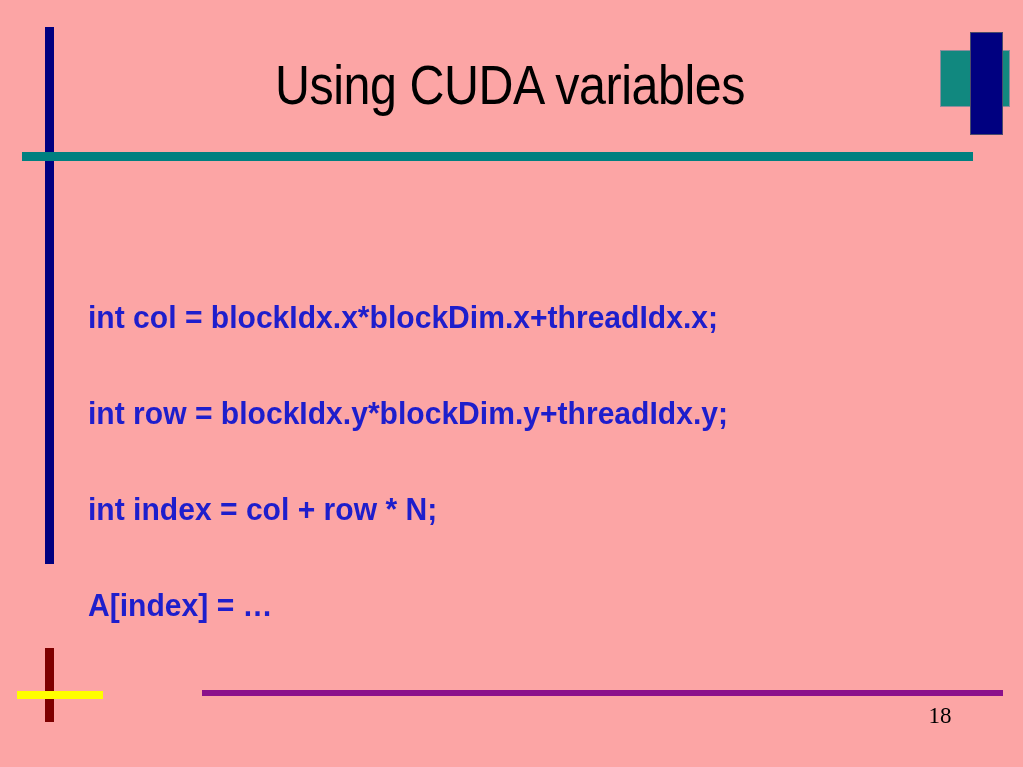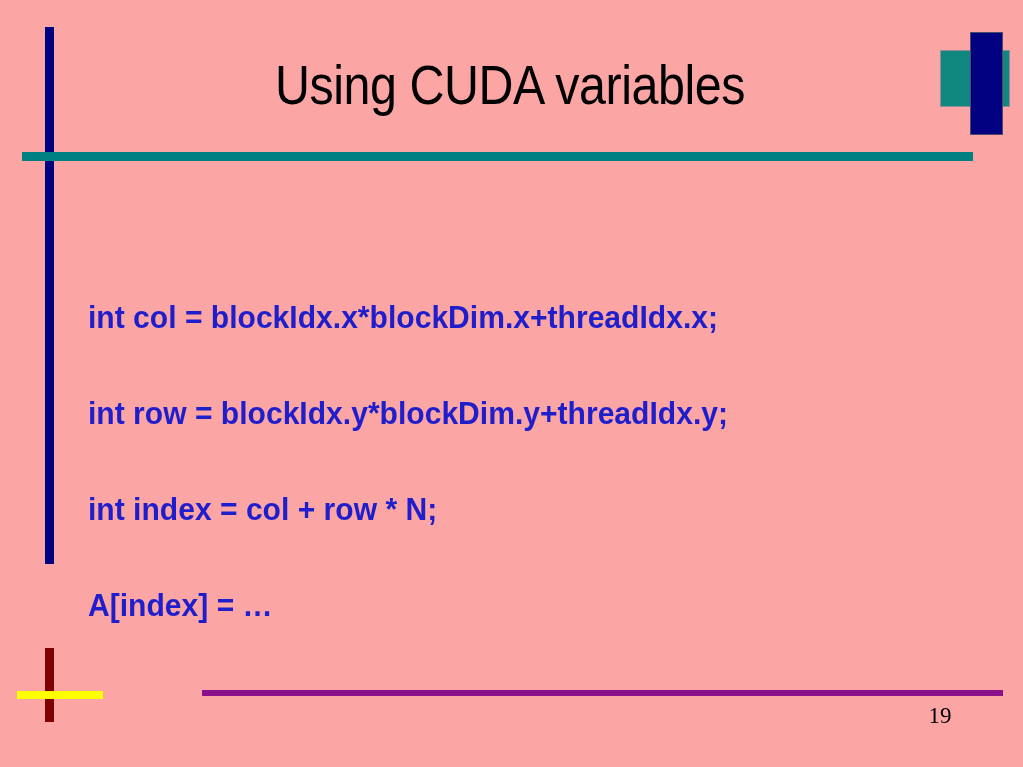--- a/index.html
+++ b/index.html
@@ -146,15 +146,15 @@
     <div class="code-line">int col = blockIdx.x*blockDim.x+threadIdx.x;</div>
     <div class="code-line">int row = blockIdx.y*blockDim.y+threadIdx.y;</div>
     <div class="code-line">int index = col + row * N;</div>
     <div class="code-line">A[index] = …</div>
   </div>
 
   <div class="deco-bottom-darkred-bar"></div>
   <div class="deco-bottom-yellow-rule"></div>
   <div class="deco-bottom-purple-rule"></div>
 
-  <div class="page-number">19</div>
+  <div class="page-number">18</div>
 
 </div>
 
 </body></html>

